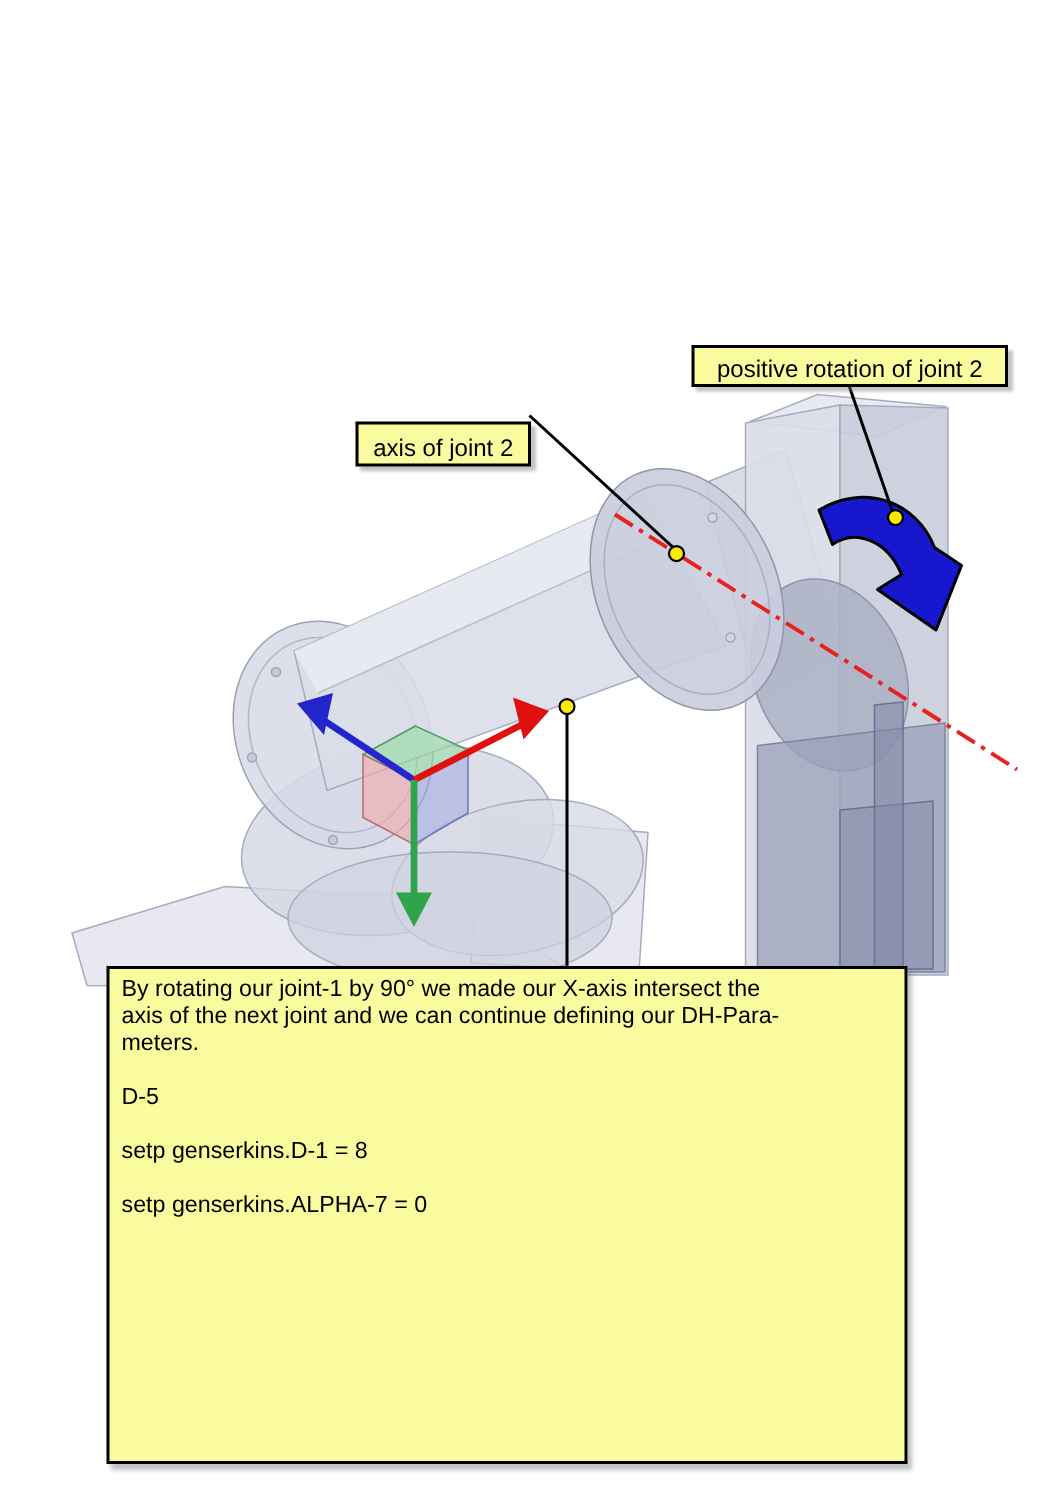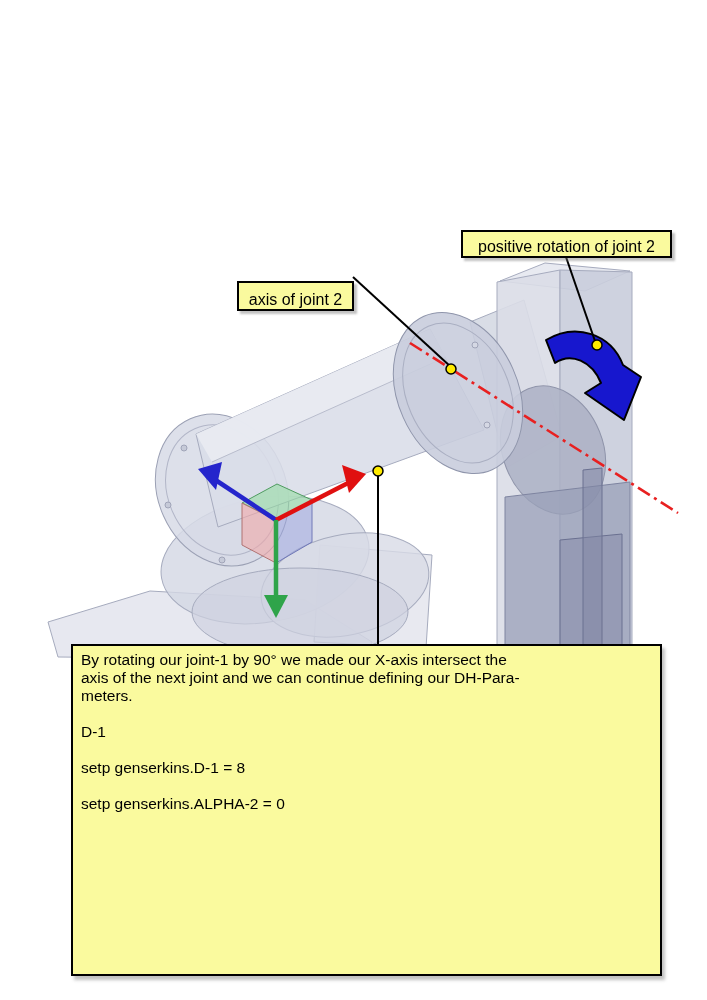--- a/index.html
+++ b/index.html
@@ -14,21 +14,21 @@
     color:#000000;
     font-size:16px;
     line-height:1.2;
     display:flex;align-items:flex-end;justify-content:center;
     box-sizing:border-box;
     white-space:nowrap;
   }
   .callout-positive{left:461px;top:230px;width:211px;height:28px;}
   .callout-axis{left:237px;top:261px;width:117px;height:30px;margin-top:20px;}
   .infobox{
-    position:absolute;left:71px;top:644px;width:591px;height:332px;
+    position:absolute;left:71px;top:644px;width:534px;height:332px;
     background:#FAFA9E;border:2px solid #000000;
     box-shadow:3px 4px 3px rgba(120,120,120,0.45);
     box-sizing:border-box;
     padding:5px 8px;
     color:#000000;font-size:15.5px;line-height:18px;
   }
   .infobox p{margin:0 0 18px 0;white-space:pre-line;}
   .infobox p:last-child{margin-bottom:0;}
 </style>
 </head>
@@ -116,18 +116,18 @@
   </div>
 
   <div class="callout callout-axis">
     <span>axis of joint 2</span>
   </div>
 
   <div class="infobox">
     <p>By rotating our joint-1 by 90° we made our X-axis intersect the
 axis of the next joint and we can continue defining our DH-Para-
 meters.</p>
-    <p>D-1</p>
+    <p>D-5</p>
     <p>setp genserkins.D-1 = 8</p>
-    <p>setp genserkins.ALPHA-2 = 0</p>
+    <p>setp genserkins.ALPHA-7 = 0</p>
   </div>
 
 </div>
 
 </body></html>

